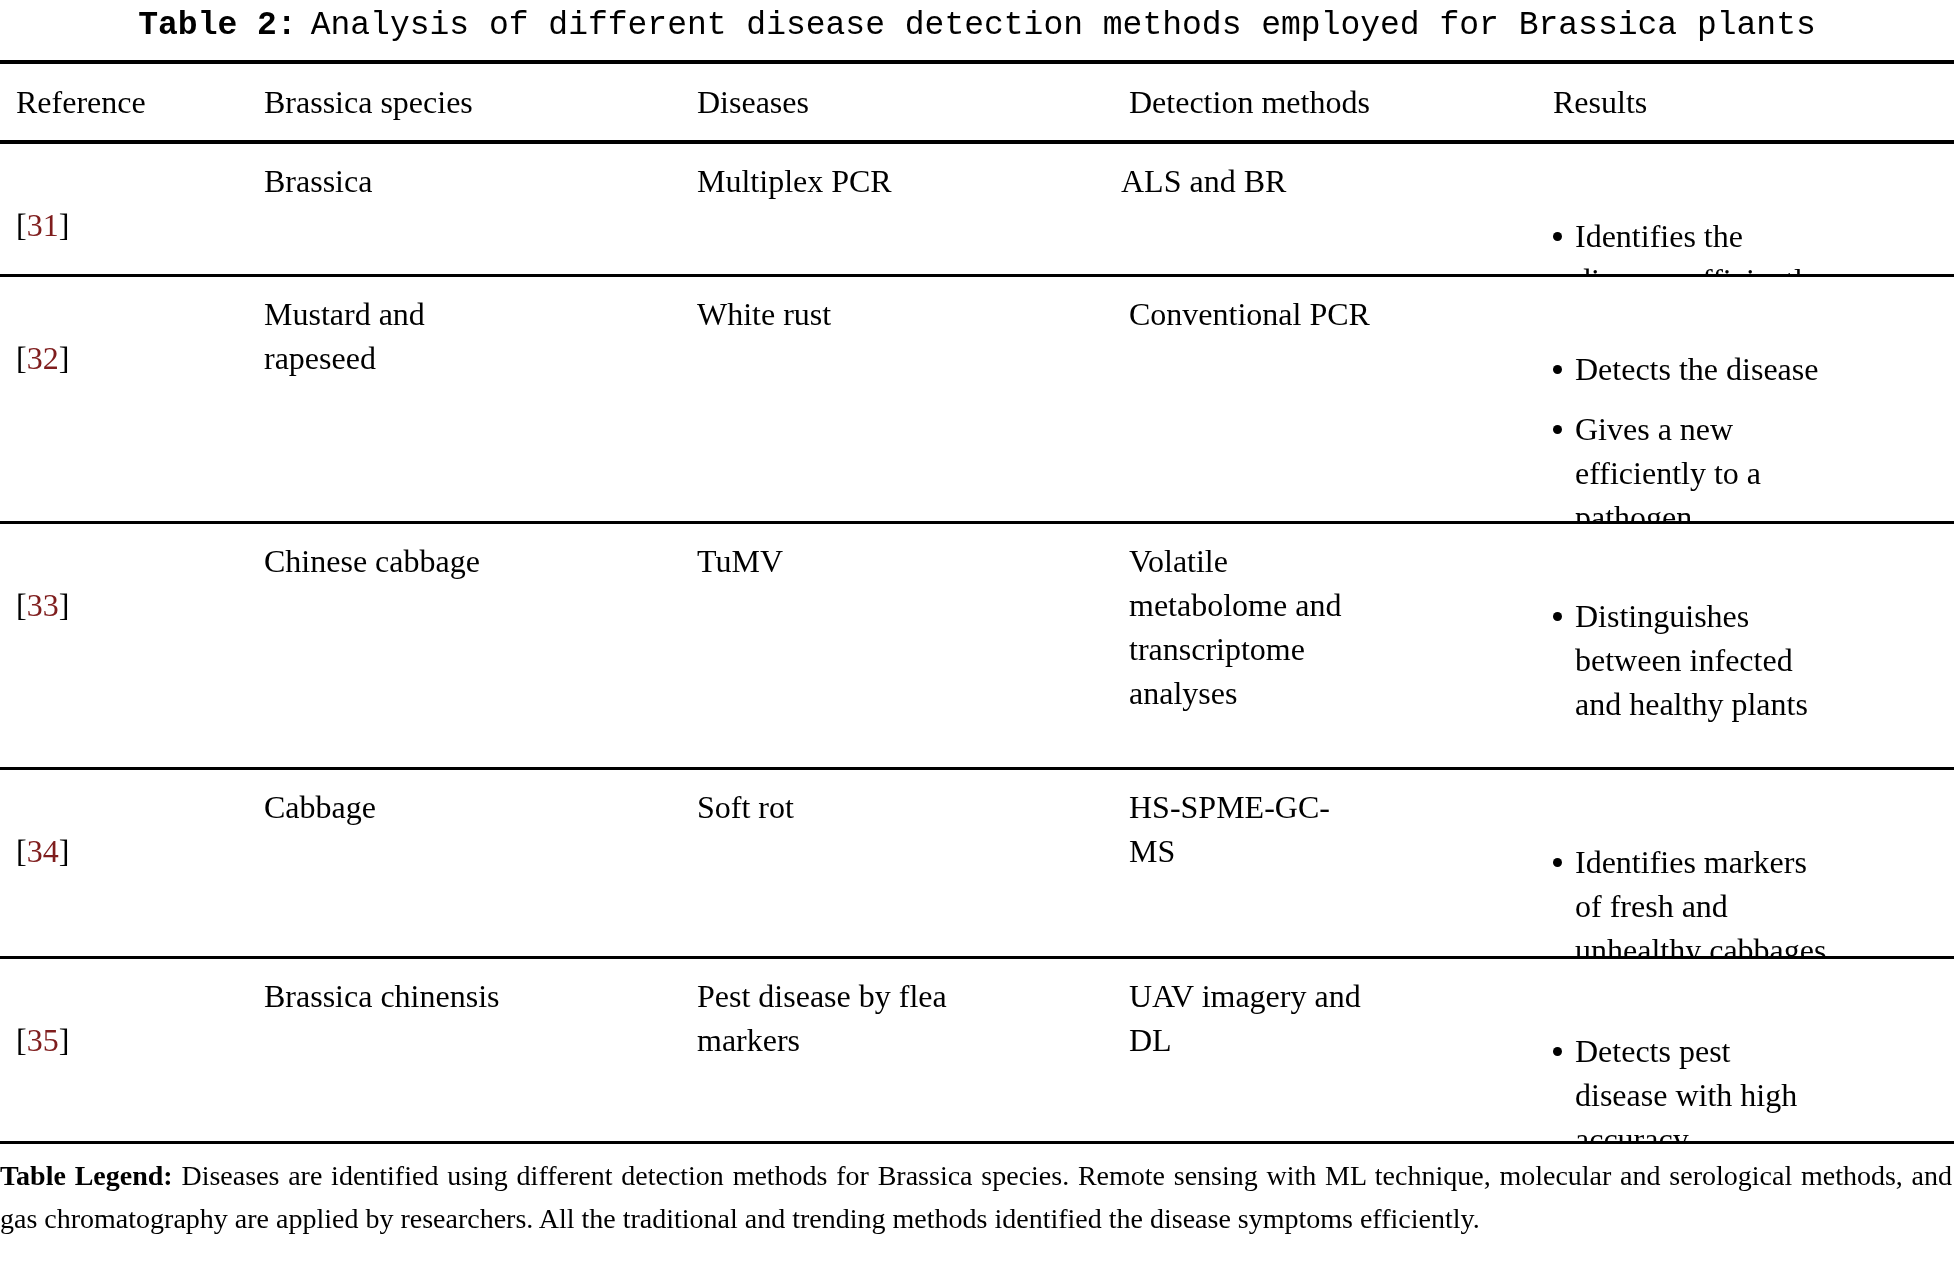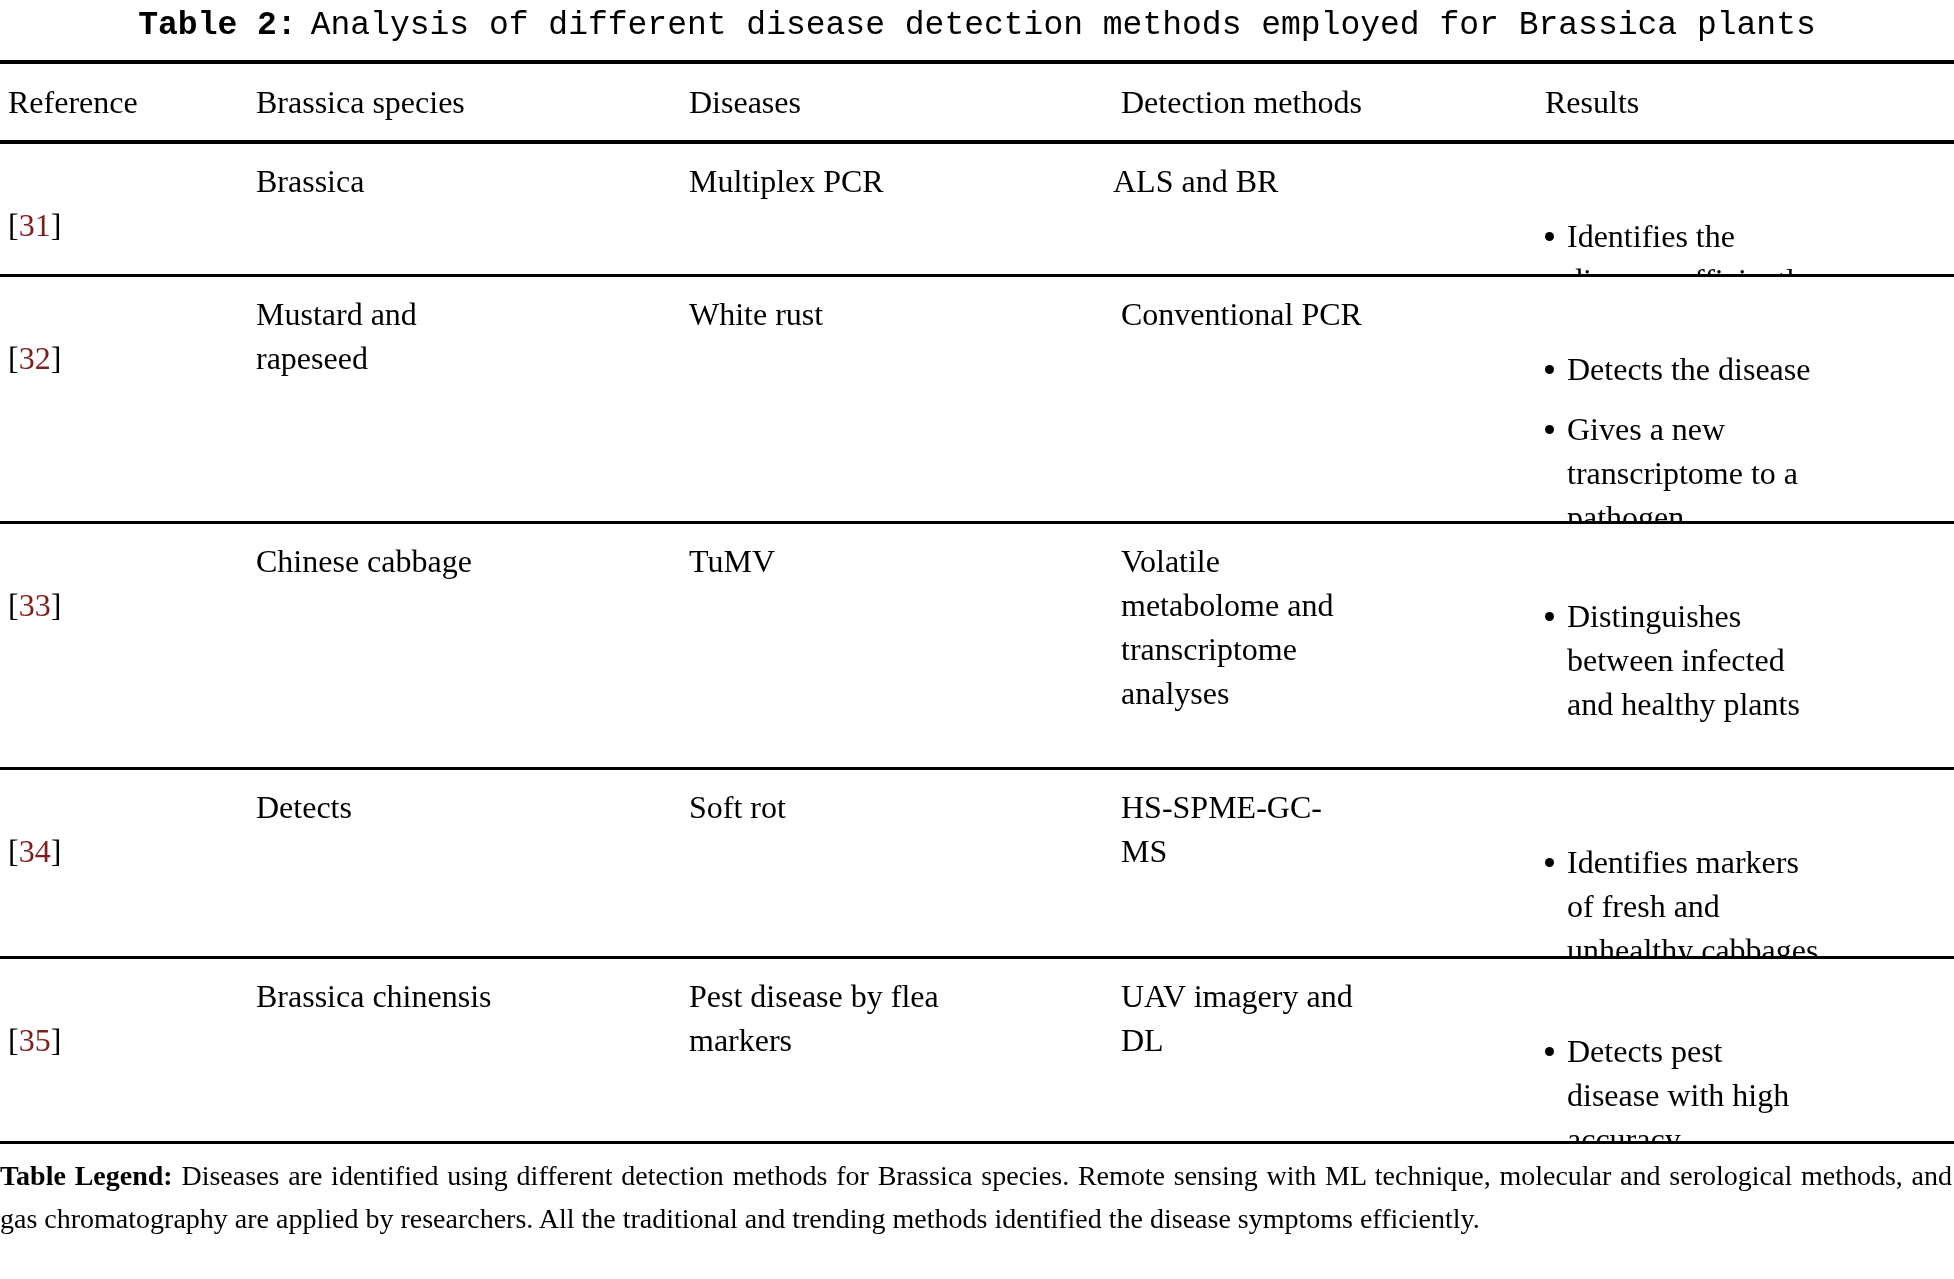--- a/index.html
+++ b/index.html
@@ -35,21 +35,21 @@
   }
   .thead .cell { padding-top: 0; font-size: 32px; }
   .brow { border-bottom: 3px solid #000; }
   .r1 { height: 133px; }
   .r2 { height: 247px; }
   .r3 { height: 246px; }
   .r4 { height: 189px; }
   .r5 { height: 185px; }
 
   .cell {
-    padding-left: 8px;
+    padding-left: 16px;
     padding-top: 15px;
     line-height: 44px;
     white-space: pre-line;
     overflow: hidden;
   }
   .thead .cell { padding-top: 0; }
   .c-ref     { width: 248px; }
   .c-species { width: 433px; }
   .c-disease { width: 432px; }
   .c-method  { width: 424px; }
@@ -129,21 +129,21 @@
       <div class="cell c-method">Conventional PCR</div>
       <div class="cell c-result">
         <div class="bullets">
           <div class="bullet-item">
             <span class="dot"></span>
             <span class="bullet-text">Detects the disease</span>
           </div>
           <div class="bullet-item">
             <span class="dot"></span>
             <span class="bullet-text">Gives a new
-transcriptome to a
+efficiently to a
 pathogen</span>
           </div>
         </div>
       </div>
     </div>
 
     <div class="trow brow r3">
       <div class="cell c-ref">
         <a class="ref-link"><span>[</span><span class="ref-num">33</span><span>]</span></a>
       </div>
@@ -162,21 +162,21 @@
 and healthy plants</span>
           </div>
         </div>
       </div>
     </div>
 
     <div class="trow brow r4">
       <div class="cell c-ref">
         <a class="ref-link"><span>[</span><span class="ref-num">34</span><span>]</span></a>
       </div>
-      <div class="cell c-species">Detects</div>
+      <div class="cell c-species">Cabbage</div>
       <div class="cell c-disease">Soft rot</div>
       <div class="cell c-method">HS-SPME-GC-
 MS</div>
       <div class="cell c-result">
         <div class="bullets">
           <div class="bullet-item">
             <span class="dot"></span>
             <span class="bullet-text">Identifies markers
 of fresh and
 unhealthy cabbages</span>

